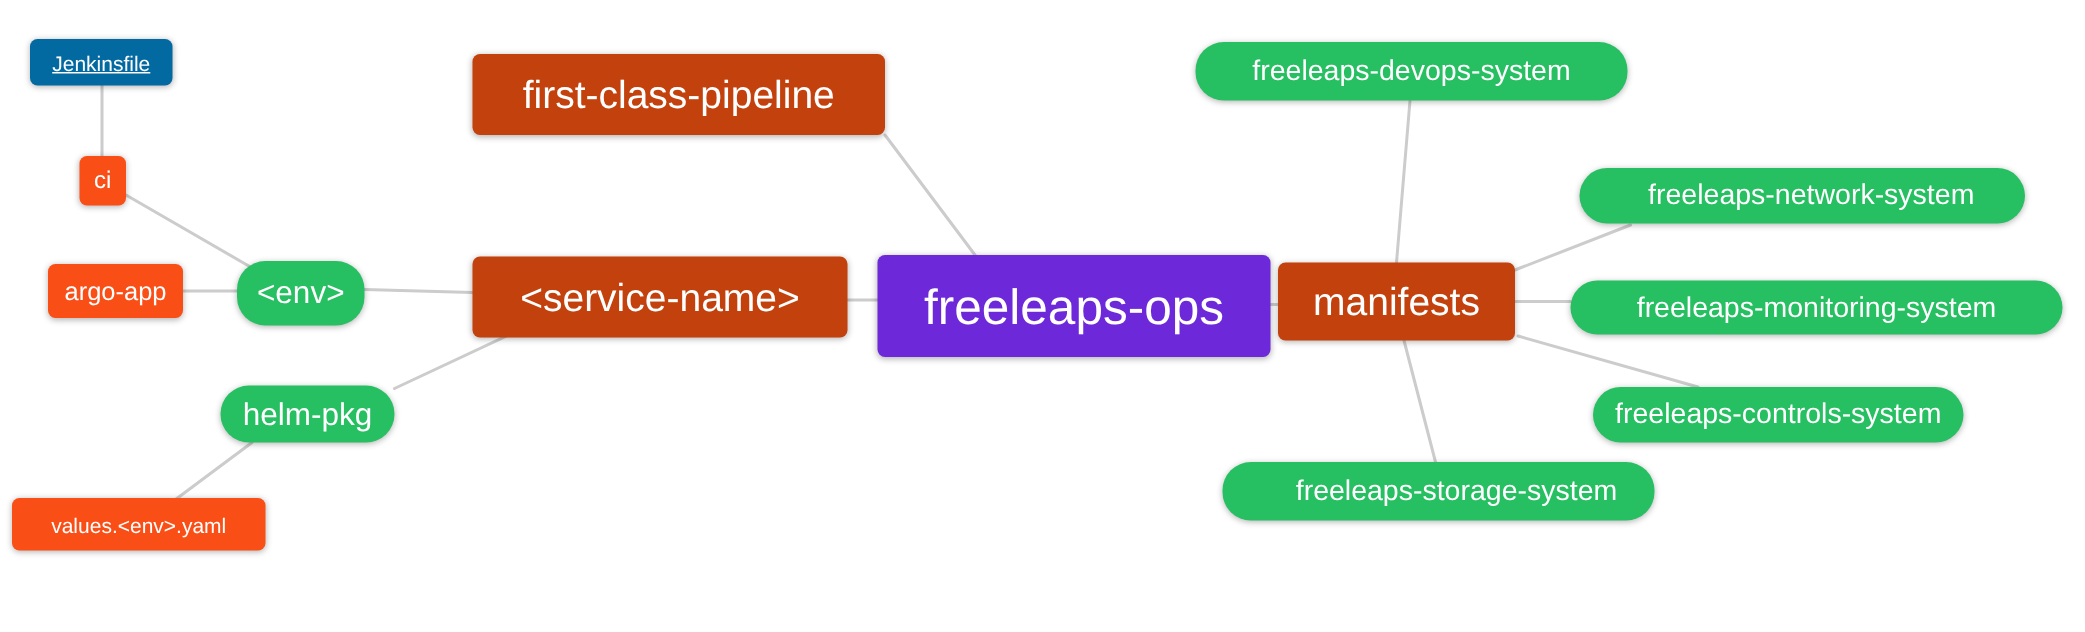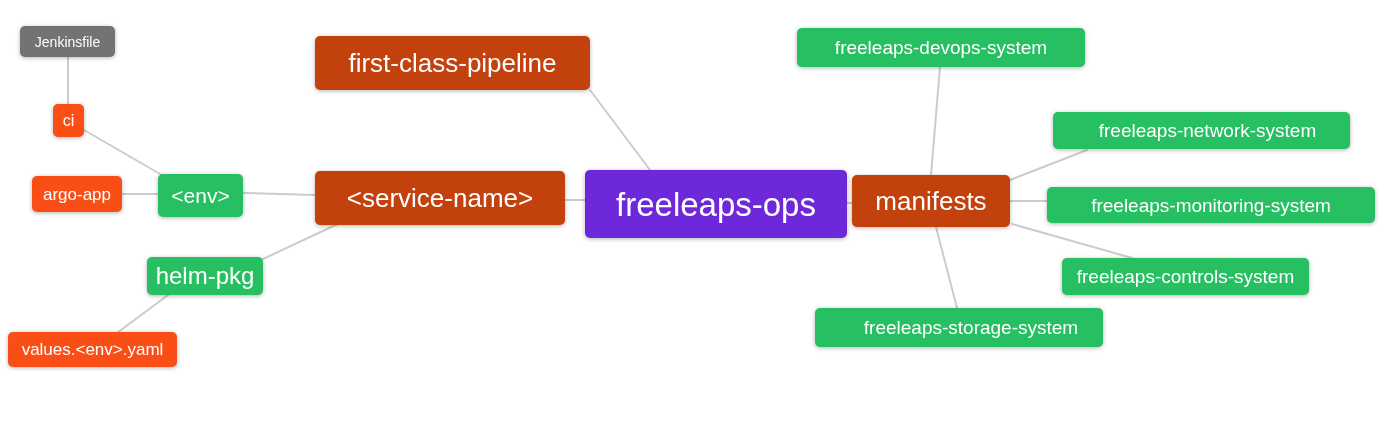--- a/index.html
+++ b/index.html
@@ -33,23 +33,23 @@
     justify-content: center;
     color: #ffffff;
     border-radius: 5px;
     box-shadow: 0 1px 4px rgba(0,0,0,0.30);
     white-space: nowrap;
     cursor: pointer;
     box-sizing: border-box;
     line-height: 1;
     user-select: none;
   }
-  .c-orange { background: #737373; }
+  .c-orange { background: #0369a1; text-decoration: underline; }
   .c-red    { background: #fa4e17; }
-  .c-green  { background: #26bf61; }
+  .c-green  { background: #26bf61; border-radius: 19px; }
   .c-blue   { background: #c2410c; }
   .c-dark   { background: #6d28d9; }
 </style>
 </head>
 <body>
 
 <div class="canvas">
 
   <svg class="edges" width="1390" height="421" aria-hidden="true">
     <line x1="68" y1="57" x2="68" y2="104"></line>
@@ -69,23 +69,23 @@
   </svg>
 
   <div class="node c-orange" style="left:20px;   top:26px;  width:95px;  height:31px; font-size:14px;">Jenkinsfile</div>
 
   <div class="node c-red" style="left:53px;   top:104px; width:31px;  height:33px; font-size:16px;">ci</div>
 
   <div class="node c-red" style="left:32px;   top:176px; width:90px;  height:36px; font-size:17px;">argo-app</div>
 
   <div class="node c-green" style="left:158px;  top:174px; width:85px;  height:43px; font-size:21px;">&lt;env&gt;</div>
 
-  <div class="node c-green" style="left:147px;  top:257px; width:116px; height:38px; font-size:24px;">helm-pkg</div>
+  <div class="node c-green" style="left:147px;  top:257px; width:116px; height:38px; font-size:21px;">helm-pkg</div>
 
-  <div class="node c-red" style="left:8px;    top:332px; width:169px; height:35px; font-size:17px;">values.&lt;env&gt;.yaml</div>
+  <div class="node c-red" style="left:8px;    top:332px; width:169px; height:35px; font-size:14px;">values.&lt;env&gt;.yaml</div>
 
   <div class="node c-blue" style="left:315px;  top:36px;  width:275px; height:54px; font-size:26px;">first-class-pipeline</div>
 
   <div class="node c-blue" style="left:315px;  top:171px; width:250px; height:54px; font-size:26px;">&lt;service-name&gt;</div>
 
   <div class="node c-dark" style="left:585px;  top:170px; width:262px; height:68px; font-size:33px;">freeleaps-ops</div>
 
   <div class="node c-blue" style="left:852px;  top:175px; width:158px; height:52px; font-size:26px;">manifests</div>
 
   <div class="node c-green" style="left:797px;  top:28px;  width:288px; height:39px; font-size:19px;">freeleaps-devops-system</div>

